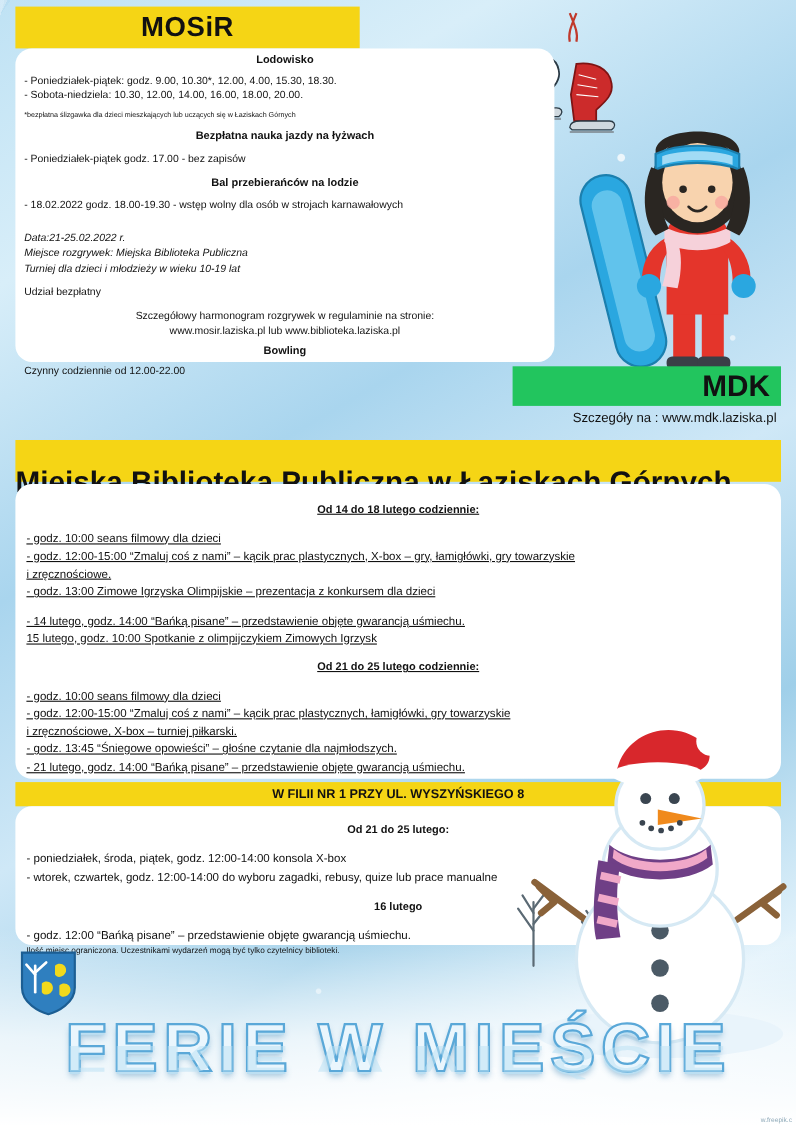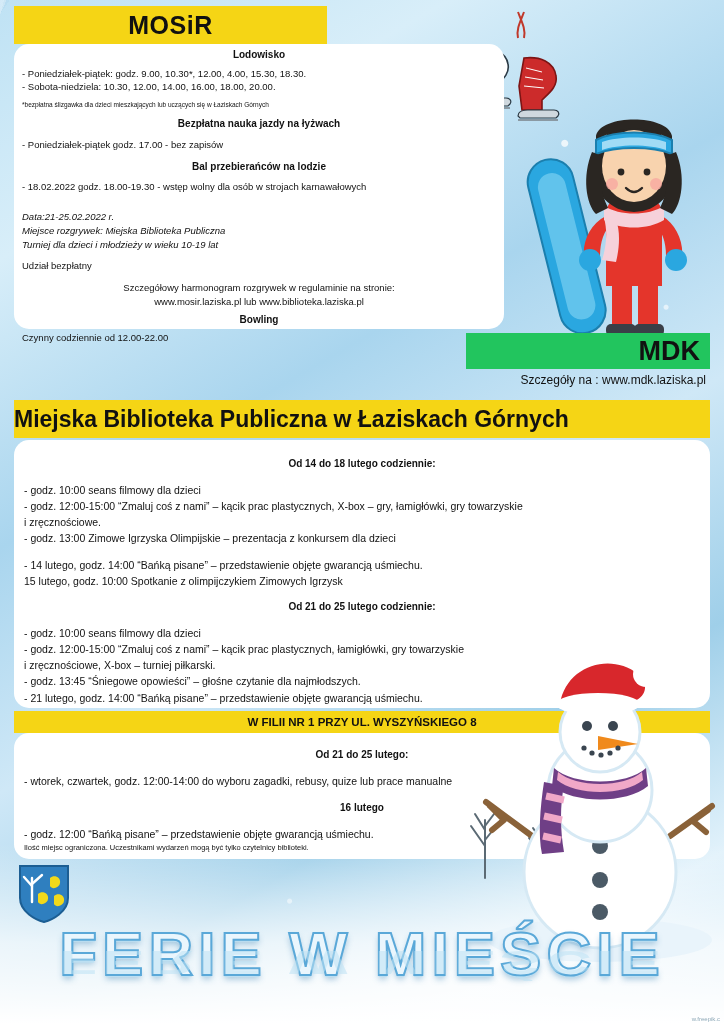--- a/index.html
+++ b/index.html
@@ -119,35 +119,37 @@
   }
 
   
   .lib-bar {
     position: absolute;
     left: 14px; top: 400px;
     width: 696px; height: 38px;
     background: #f5d515;
   }
   .lib-bar .t {
-    font-size: 23px;
+    font-size: 27px;
     font-weight: bold;
     color: #111;
     line-height: 38px;
     padding-left: 0;
+    margin-top: 19px;
   }
 
   .lib-panel {
     left: 14px; top: 440px;
     width: 696px; height: 268px;
     padding: 8px 10px;
     box-sizing: border-box;
     font-size: 10.5px;
     color: #111;
     line-height: 1.55;
+    text-decoration: underline;
   }
 
   
   .filia-bar {
     position: absolute;
     left: 14px; top: 711px;
     width: 696px; height: 22px;
     background: #f5d515;
   }
   .filia-bar .t {
@@ -362,20 +364,21 @@
 </div>
 
 <div class="filia-bar">
   <div class="t">W FILII NR 1 PRZY UL. WYSZYŃSKIEGO 8</div>
 </div>
 
 <div class="panel filia-panel">
   <div class="sp6"></div>
   <div class="h-center">Od 21 do 25 lutego:</div>
   <div class="sp10"></div>
+  <div>- poniedziałek, środa, piątek, godz. 12:00-14:00 konsola X-box</div>
   <div>- wtorek, czwartek, godz. 12:00-14:00 do wyboru zagadki, rebusy, quize lub prace manualne</div>
   <div class="sp10"></div>
   <div class="h-center">16 lutego</div>
   <div class="sp10"></div>
   <div>- godz. 12:00 “Bańką pisane” – przedstawienie objęte gwarancją uśmiechu.</div>
   <div class="note-small">Ilość miejsc ograniczona. Uczestnikami wydarzeń mogą być tylko czytelnicy biblioteki.</div>
 </div>
 
 <svg class="trees" viewBox="0 0 120 120">
   <g stroke="#5b6a74" stroke-width="2" fill="none" stroke-linecap="round">

